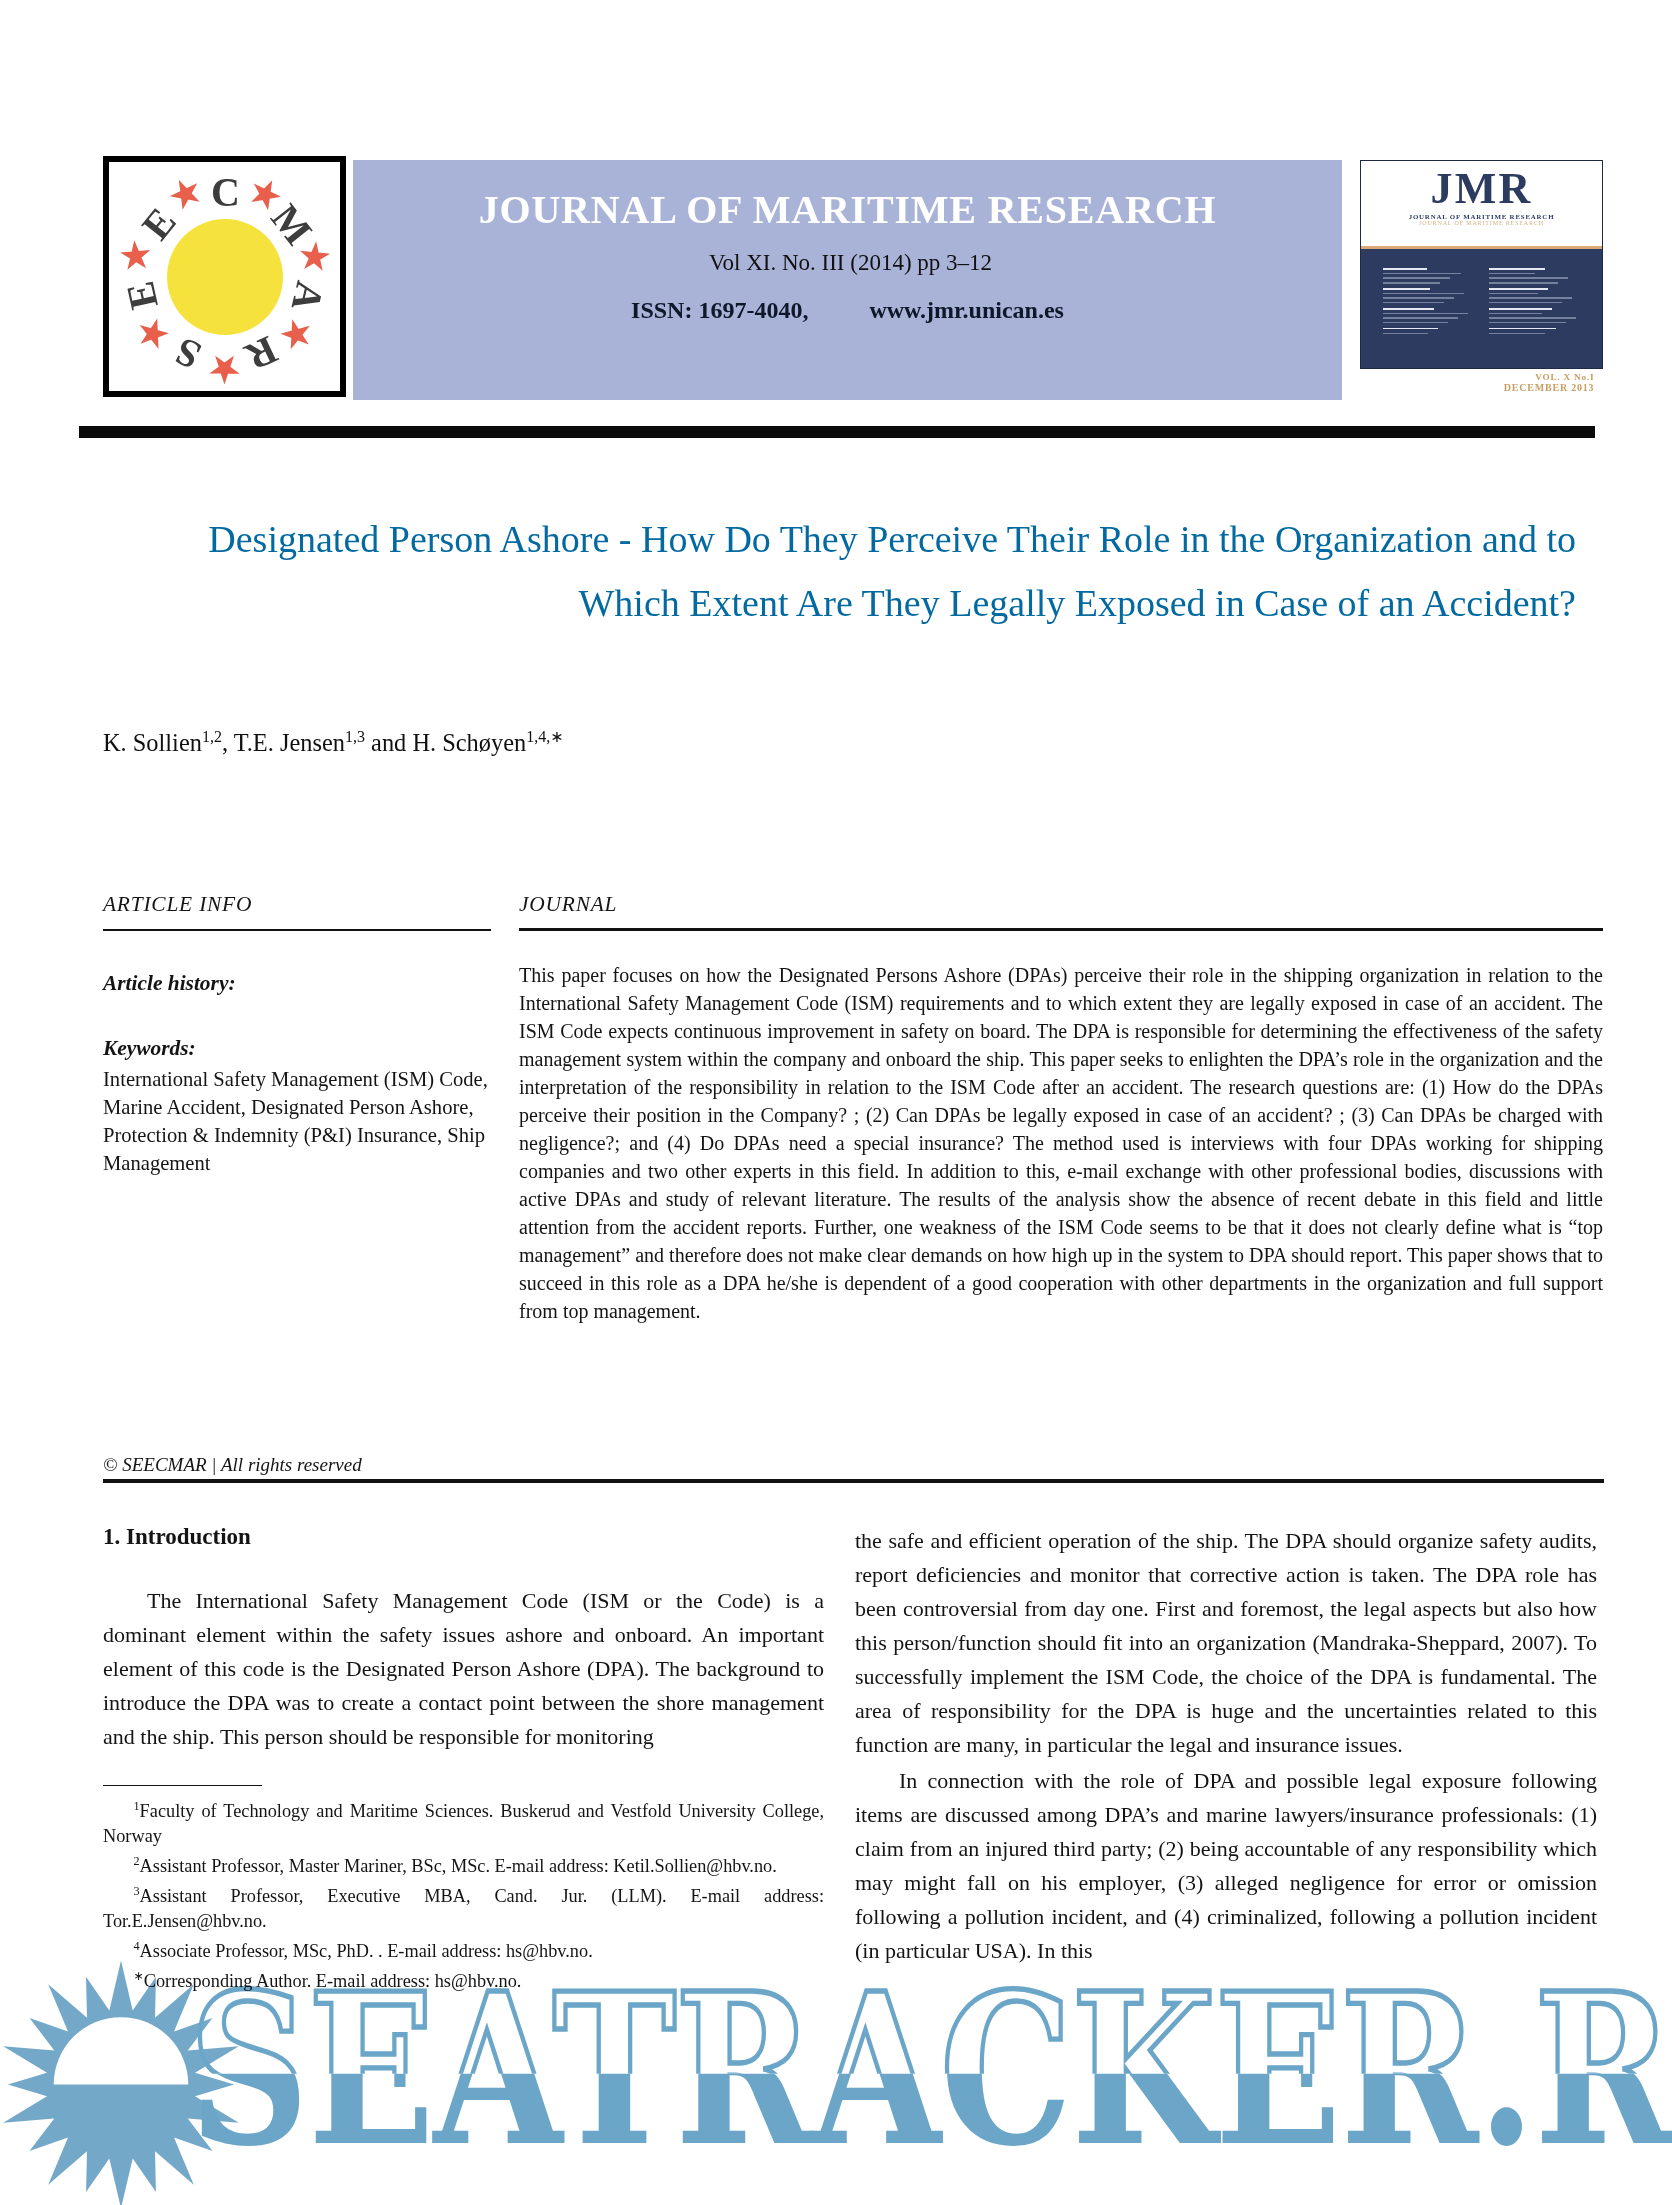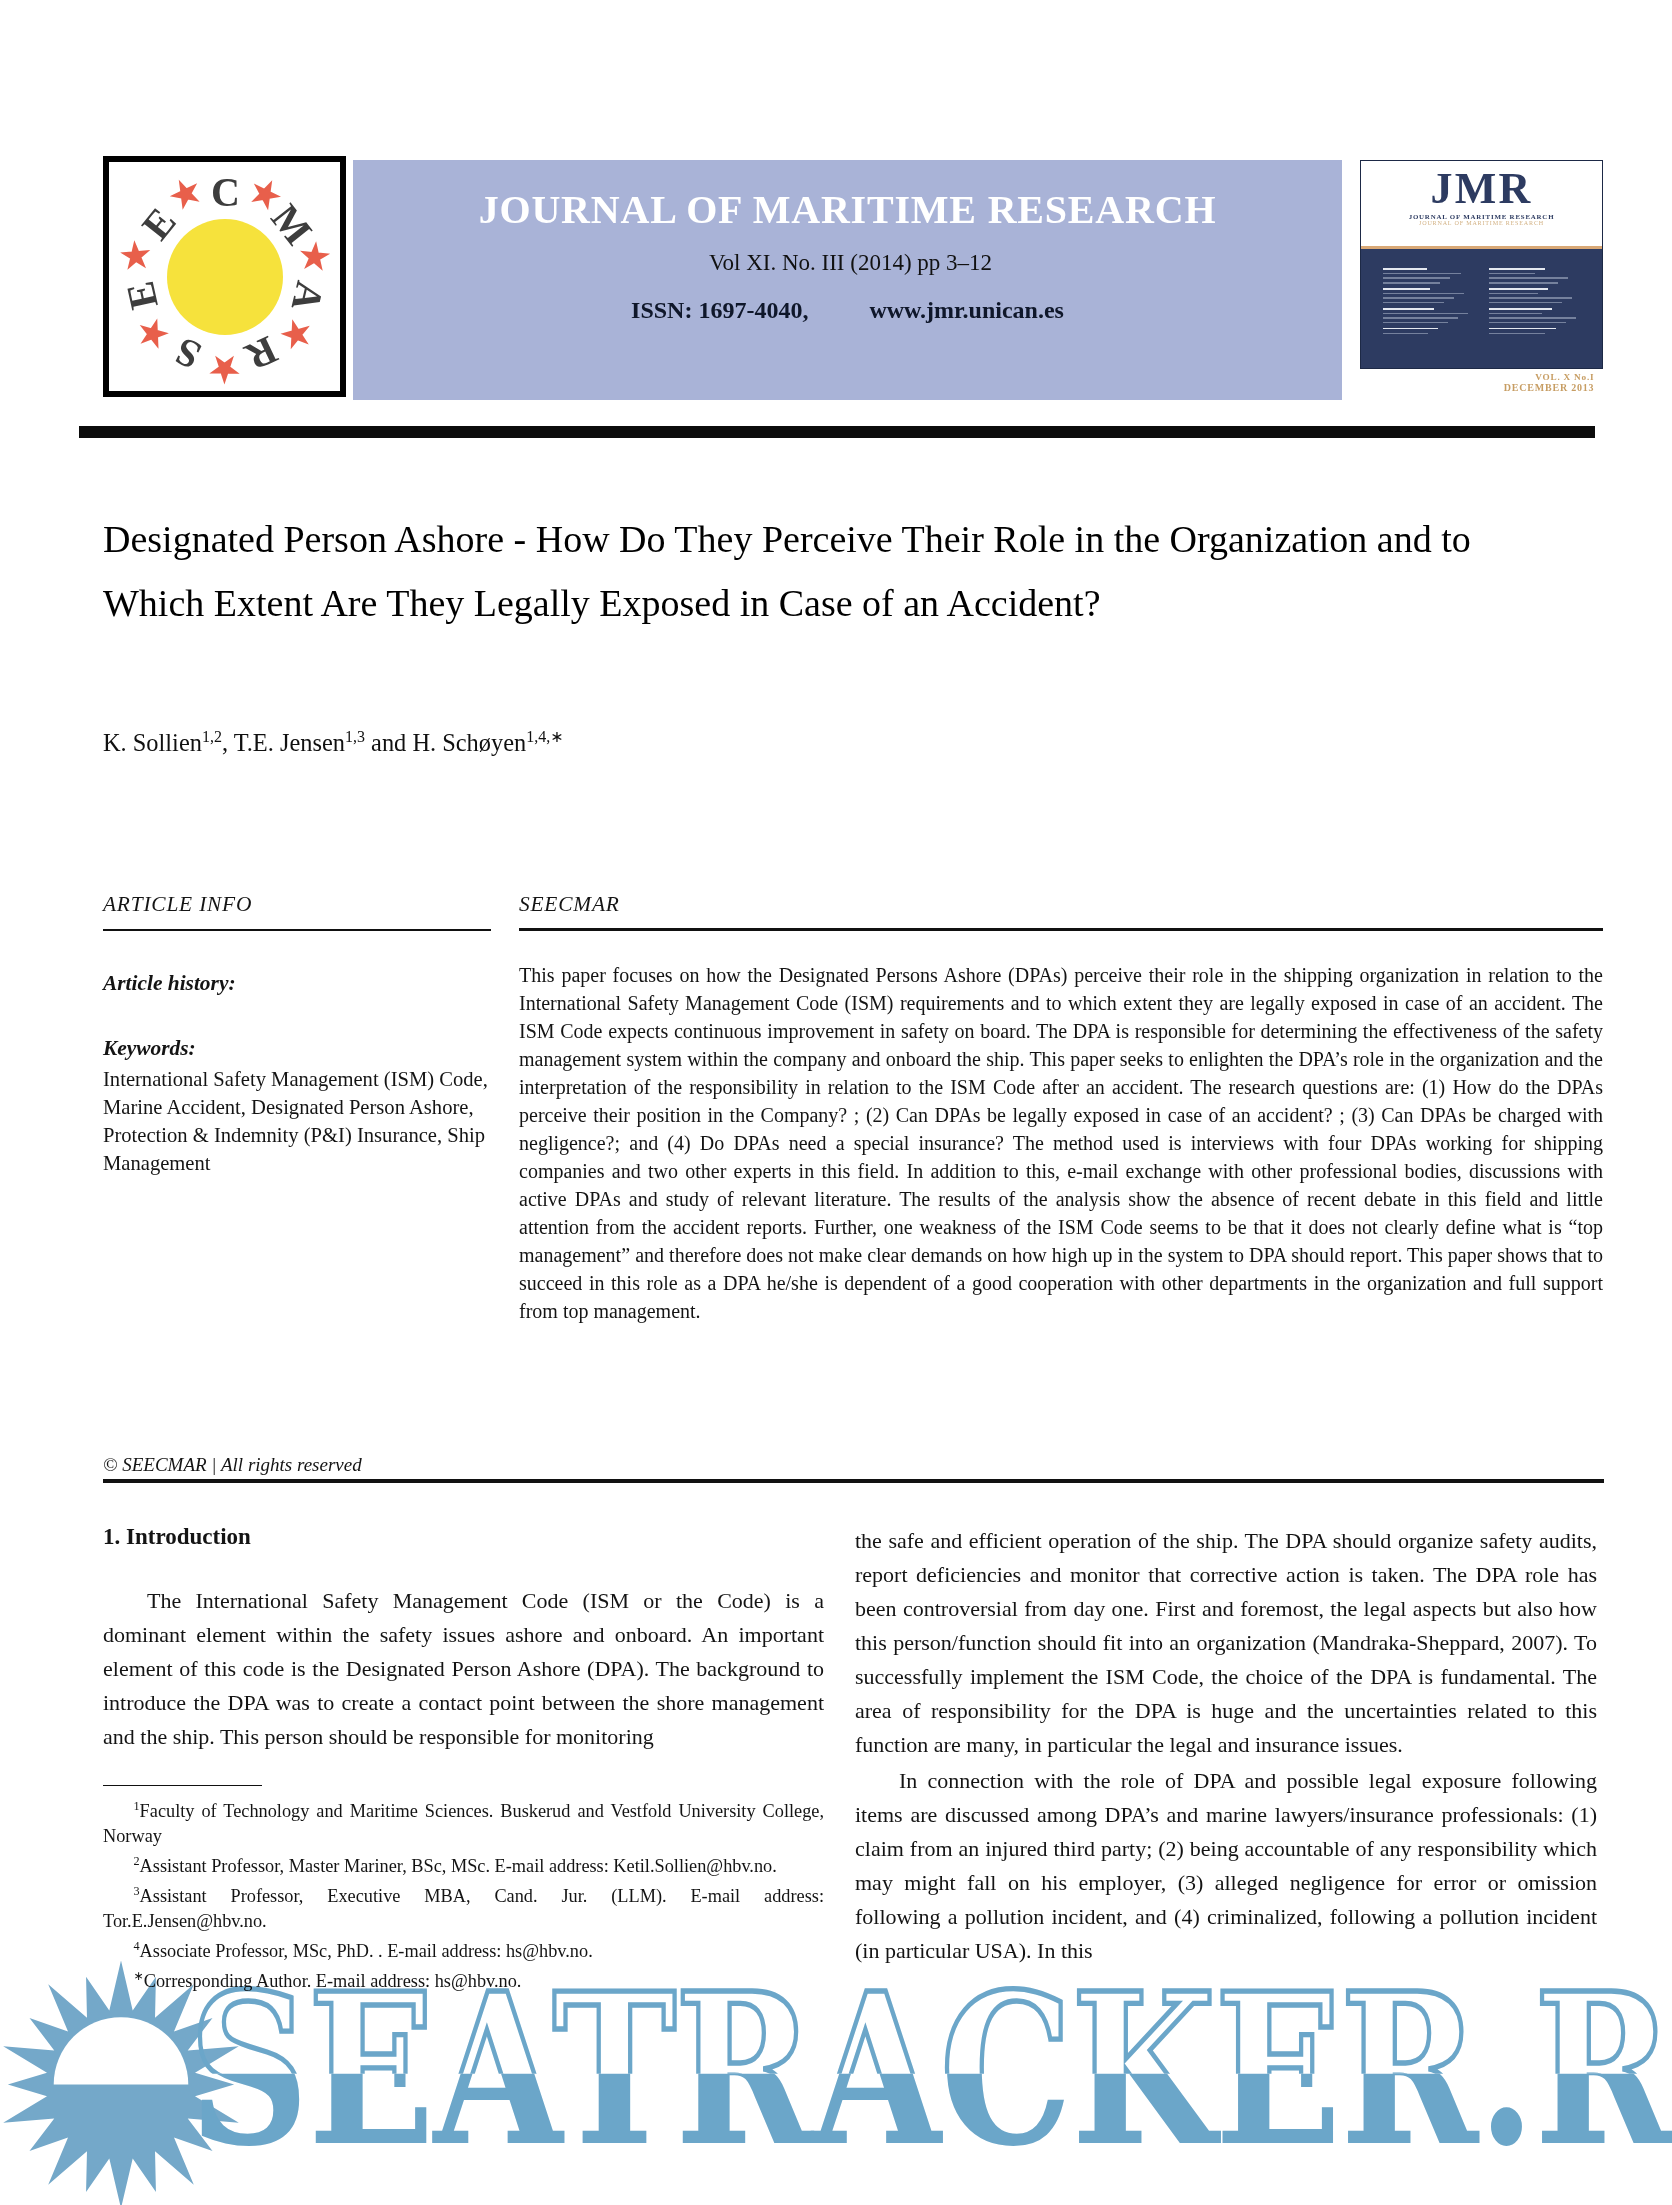--- a/index.html
+++ b/index.html
@@ -32,21 +32,21 @@
   .cover-col.c2{left:53%;}
   .cover-line{height:1.5px;background:#cfd6e6;margin-bottom:3.1px;opacity:.45;}
   .cover-line.bright{opacity:.95;background:#eef1f8;margin-top:4.6px;}
   .cover-foot{position:absolute;right:7.6px;bottom:7.6px;text-align:right;color:#c79d63;font-weight:bold;}
   .cover-foot .l1{font-size:9.2px;letter-spacing:0.8px;}
   .cover-foot .l2{font-size:10px;letter-spacing:0.8px;}
 
   .topbar{position:absolute;left:79px;top:426px;width:1516px;height:12.2px;background:#0c0c0c;}
 
   
-  .title{position:absolute;left:103px;top:507px;width:1473px;font-size:38px;line-height:64px;color:#000000;}
+  .title{position:absolute;left:103px;top:507px;width:1473px;font-size:38px;line-height:64px;color:#0369a1;text-align:right;}
   .authors{position:absolute;left:103px;top:727px;width:1450px;font-size:24.4px;color:#101010;}
   .authors sup{font-size:16px;}
 
   
   .info-col{position:absolute;left:103px;top:892px;width:388px;}
   .abs-col{position:absolute;left:519px;top:892px;width:1084px;}
   .col-heading{font-style:italic;font-size:21.4px;letter-spacing:0.8px;color:#151515;}
   .info-rule{margin-top:12.2px;height:1.5px;background:#111;}
   .abs-rule{margin-top:10.7px;height:3.1px;background:#111;}
   .block-label{margin-top:40px;font-weight:bold;font-style:italic;font-size:21.4px;}
@@ -163,21 +163,21 @@
 
   <div class="info-col">
     <div class="col-heading">ARTICLE INFO</div>
     <div class="info-rule"></div>
     <div class="block-label">Article history:</div>
     <div class="block-label">Keywords:</div>
     <div class="info-text">International Safety Management (ISM) Code, Marine Accident, Designated Person Ashore, Protection &amp; Indemnity (P&amp;I) Insurance, Ship Management</div>
   </div>
 
   <div class="abs-col">
-    <div class="col-heading">SEECMAR</div>
+    <div class="col-heading">JOURNAL</div>
     <div class="abs-rule"></div>
     <div class="abs-text">This paper focuses on how the Designated Persons Ashore (DPAs) perceive their role in the shipping organization in relation to the International Safety Management Code (ISM) requirements and to which extent they are legally exposed in case of an accident. The ISM Code expects continuous improvement in safety on board. The DPA is responsible for determining the effectiveness of the safety management system within the company and onboard the ship. This paper seeks to enlighten the DPA’s role in the organization and the interpretation of the responsibility in relation to the ISM Code after an accident. The research questions are: (1) How do the DPAs perceive their position in the Company? ; (2) Can DPAs be legally exposed in case of an accident? ; (3) Can DPAs be charged with negligence?; and (4) Do DPAs need a special insurance? The method used is interviews with four DPAs working for shipping companies and two other experts in this field. In addition to this, e-mail exchange with other professional bodies, discussions with active DPAs and study of relevant literature. The results of the analysis show the absence of recent debate in this field and little attention from the accident reports. Further, one weakness of the ISM Code seems to be that it does not clearly define what is “top management” and therefore does not make clear demands on how high up in the system to DPA should report. This paper shows that to succeed in this role as a DPA he/she is dependent of a good cooperation with other departments in the organization and full support from top management.</div>
   </div>
 
   <div class="copyright">© SEECMAR | All rights reserved</div>
   <div class="full-rule"></div>
 
   <div class="col-left">
     <div class="sec-heading">1. Introduction</div>
     <div class="body-par indent">The International Safety Management Code (ISM or the Code) is a dominant element within the safety issues ashore and onboard. An important element of this code is the Designated Person Ashore (DPA). The background to introduce the DPA was to create a contact point between the shore management and the ship. This person should be responsible for monitoring</div>

